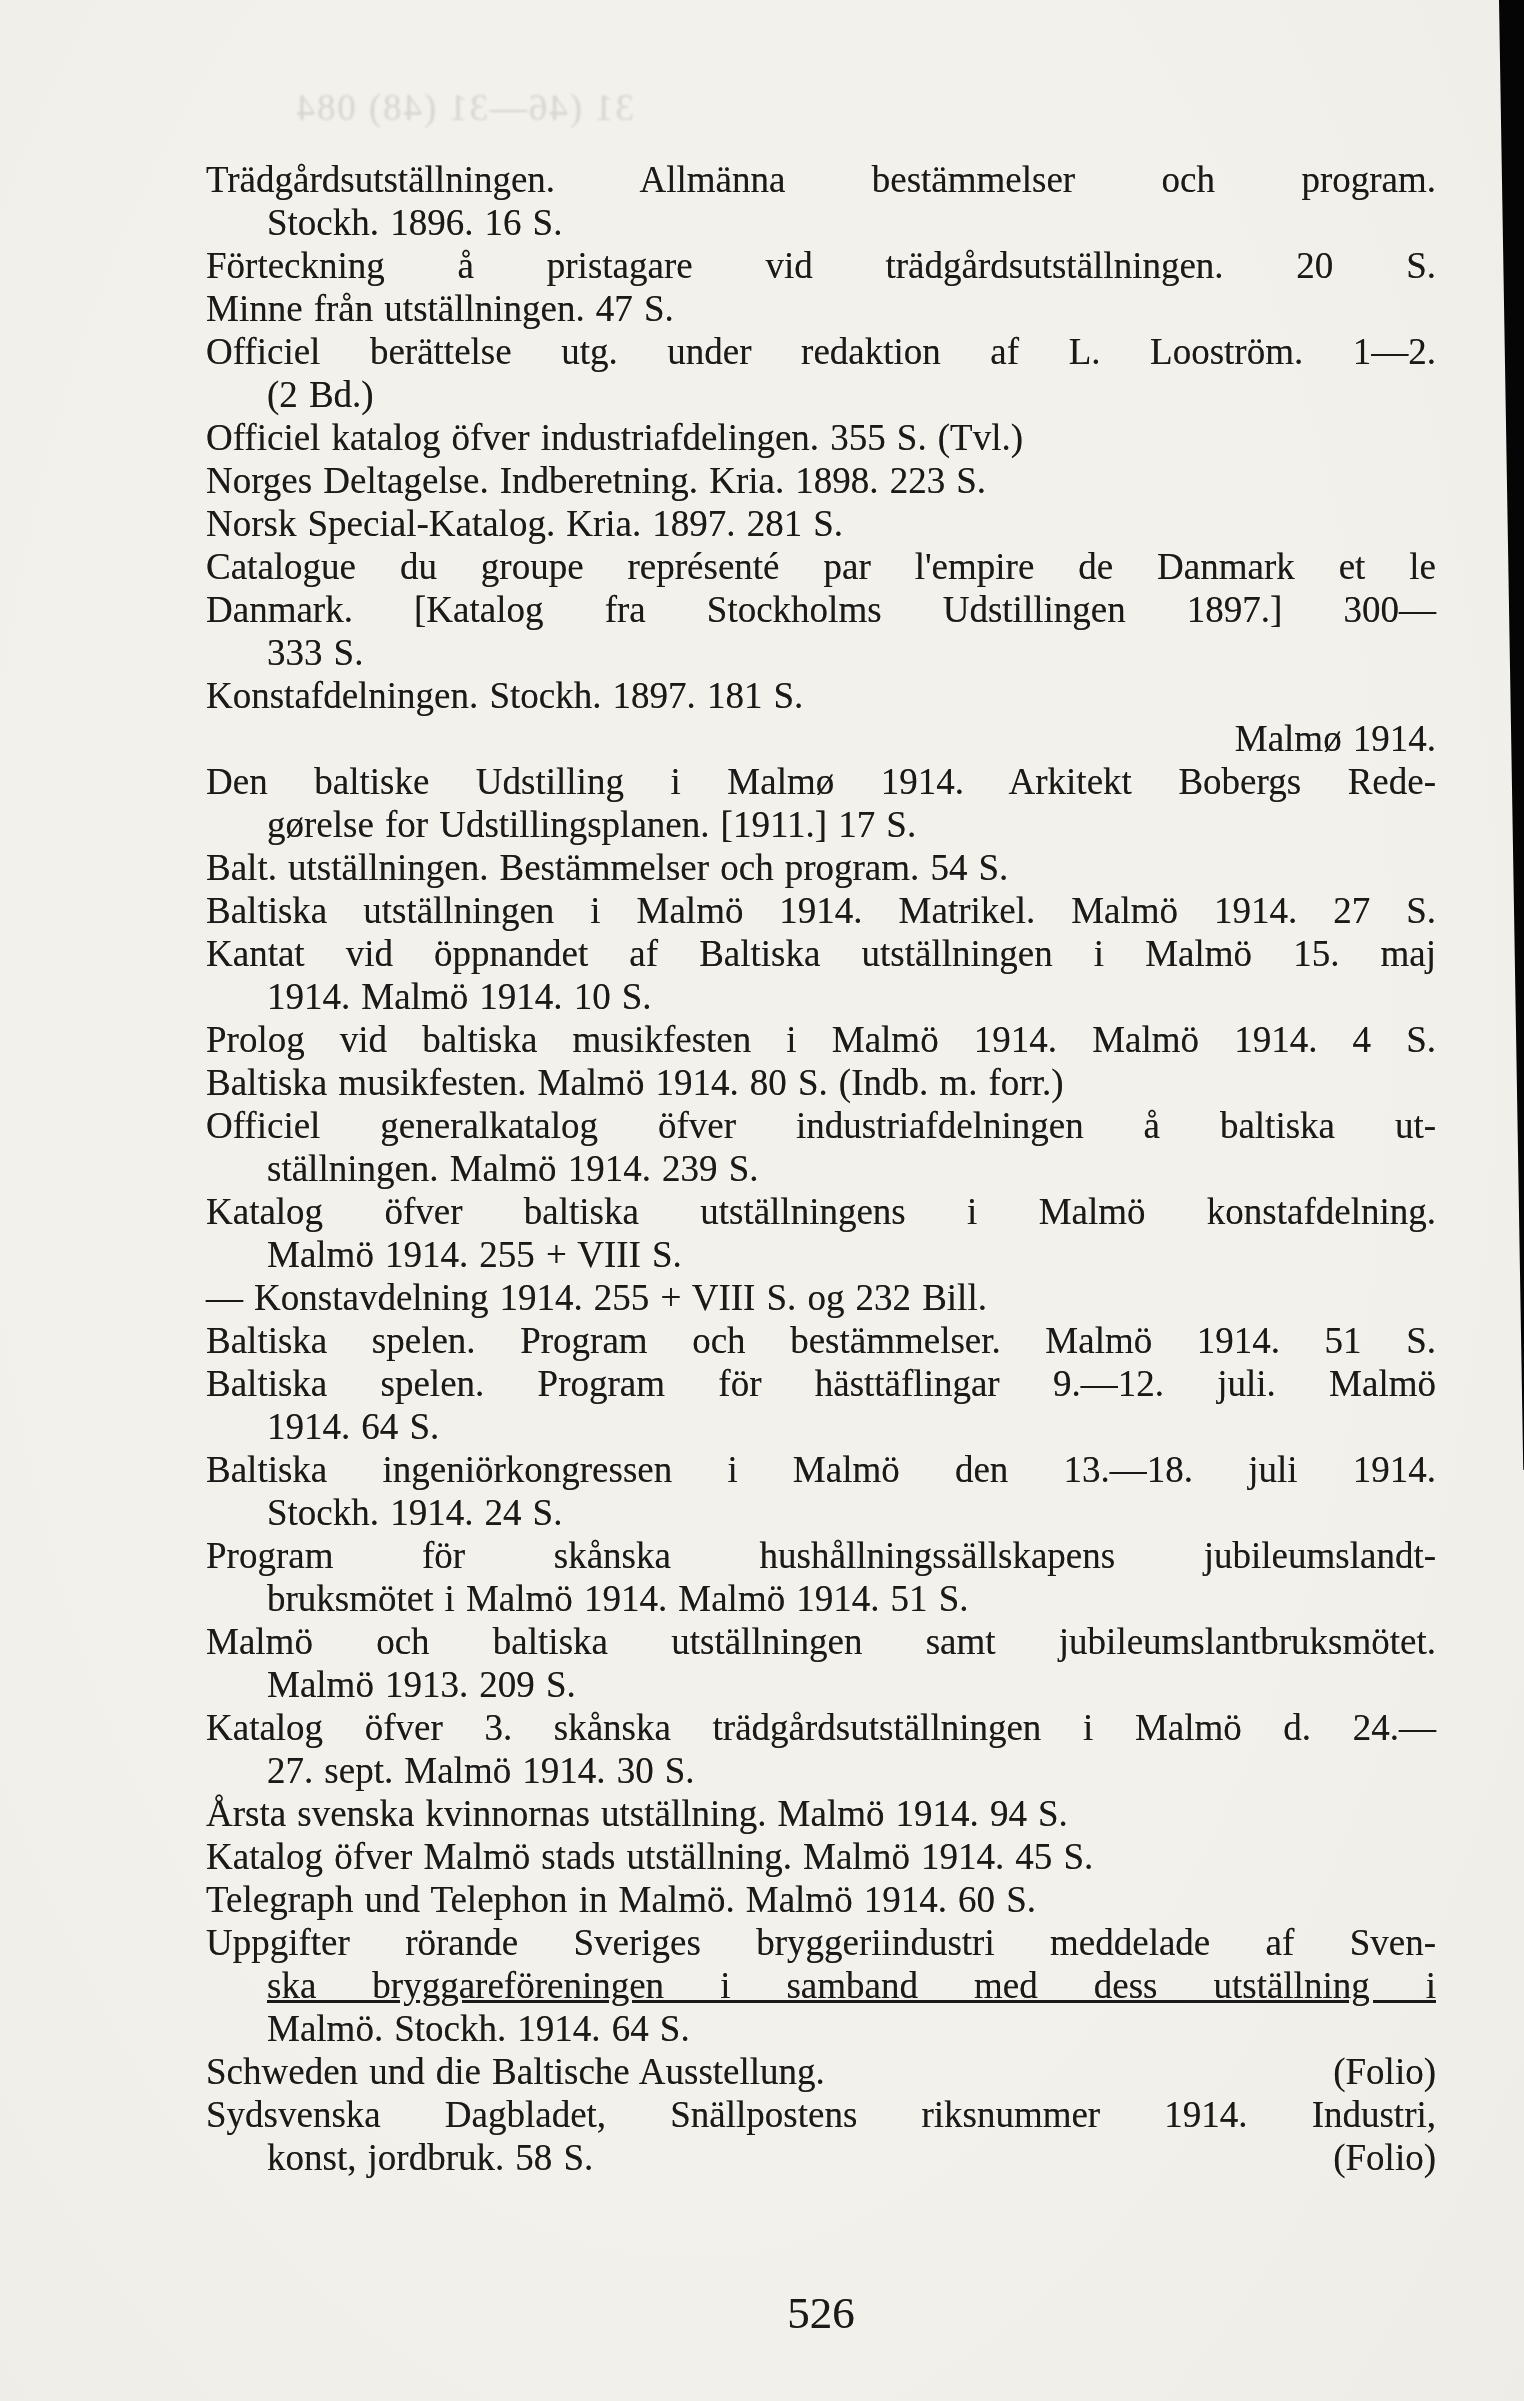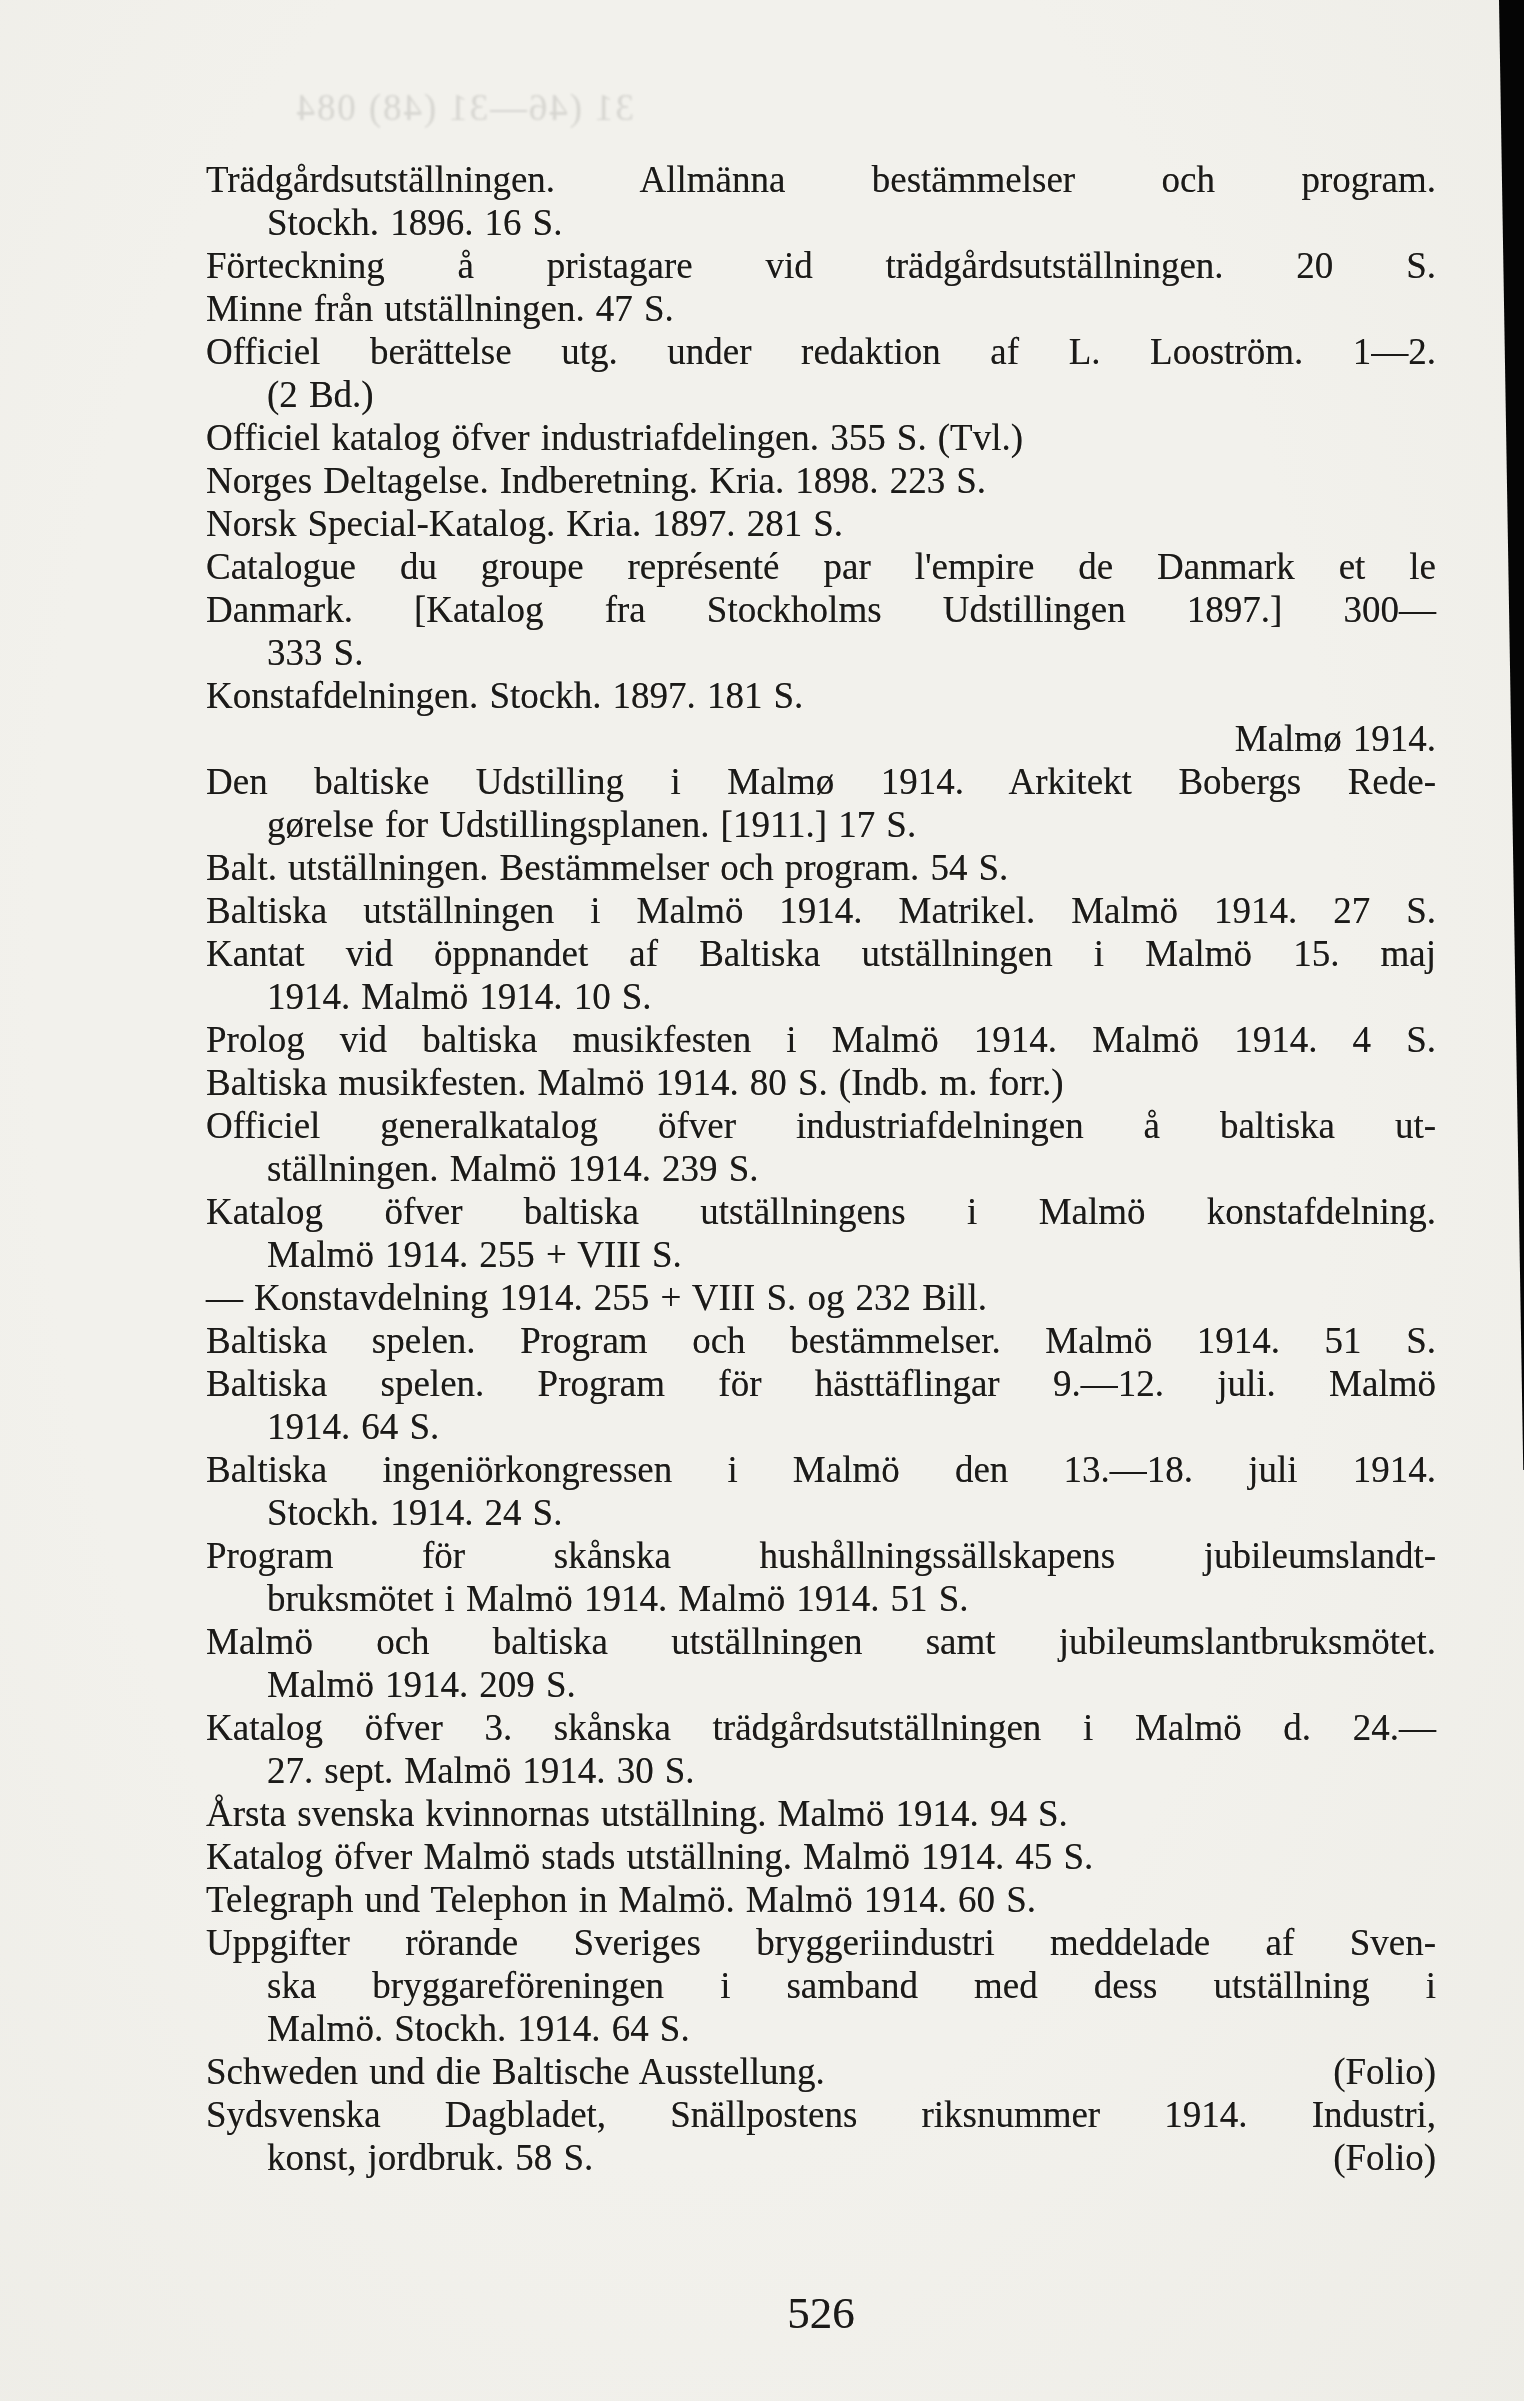--- a/index.html
+++ b/index.html
@@ -53,21 +53,21 @@
     font-size: 37px;
     line-height: 43px;
     color: #1b1a18;
     word-spacing: 0.05em;
     text-shadow: 0 0 0.5px rgba(20, 20, 18, 0.55);
   }
   .ln { min-height: 43px; }
   .first { text-align: left; }
   .first-just { text-align: justify; text-align-last: justify; }
   .cont { padding-left: 61px; text-align: left; }
-  .cont-just { padding-left: 61px; text-align: justify; text-align-last: justify; }
+  .cont-just { padding-left: 61px; text-align: justify; text-align-last: justify; text-decoration: underline; }
   .right { text-align: right; }
   .folio { float: right; }
   .page-number {
     position: absolute;
     left: 206px;
     top: 2292px;
     width: 1230px;
     text-align: center;
     font-size: 45px;
     line-height: 43px;
@@ -112,21 +112,21 @@
       <div class="ln cont">Malmö 1914. 255 + VIII S.</div>
       <div class="ln first">— Konstavdelning 1914. 255 + VIII S. og 232 Bill.</div>
       <div class="ln first-just">Baltiska spelen. Program och bestämmelser. Malmö 1914. 51 S.</div>
       <div class="ln first-just">Baltiska spelen. Program för hästtäflingar 9.—12. juli. Malmö</div>
       <div class="ln cont">1914. 64 S.</div>
       <div class="ln first-just">Baltiska ingeniörkongressen i Malmö den 13.—18. juli 1914.</div>
       <div class="ln cont">Stockh. 1914. 24 S.</div>
       <div class="ln first-just">Program för skånska hushållningssällskapens jubileumslandt-</div>
       <div class="ln cont">bruksmötet i Malmö 1914. Malmö 1914. 51 S.</div>
       <div class="ln first-just">Malmö och baltiska utställningen samt jubileumslantbruksmötet.</div>
-      <div class="ln cont">Malmö 1914. 209 S.</div>
+      <div class="ln cont">Malmö 1913. 209 S.</div>
       <div class="ln first-just">Katalog öfver 3. skånska trädgårdsutställningen i Malmö d. 24.—</div>
       <div class="ln cont">27. sept. Malmö 1914. 30 S.</div>
       <div class="ln first">Årsta svenska kvinnornas utställning. Malmö 1914. 94 S.</div>
       <div class="ln first">Katalog öfver Malmö stads utställning. Malmö 1914. 45 S.</div>
       <div class="ln first">Telegraph und Telephon in Malmö. Malmö 1914. 60 S.</div>
       <div class="ln first-just">Uppgifter rörande Sveriges bryggeriindustri meddelade af Sven-</div>
       <div class="ln cont-just">ska bryggareföreningen i samband med dess utställning i</div>
       <div class="ln cont">Malmö. Stockh. 1914. 64 S.</div>
       <div class="ln first"><span class="folio">(Folio)</span><span>Schweden und die Baltische Ausstellung.</span></div>
       <div class="ln first-just">Sydsvenska Dagbladet, Snällpostens riksnummer 1914. Industri,</div>

